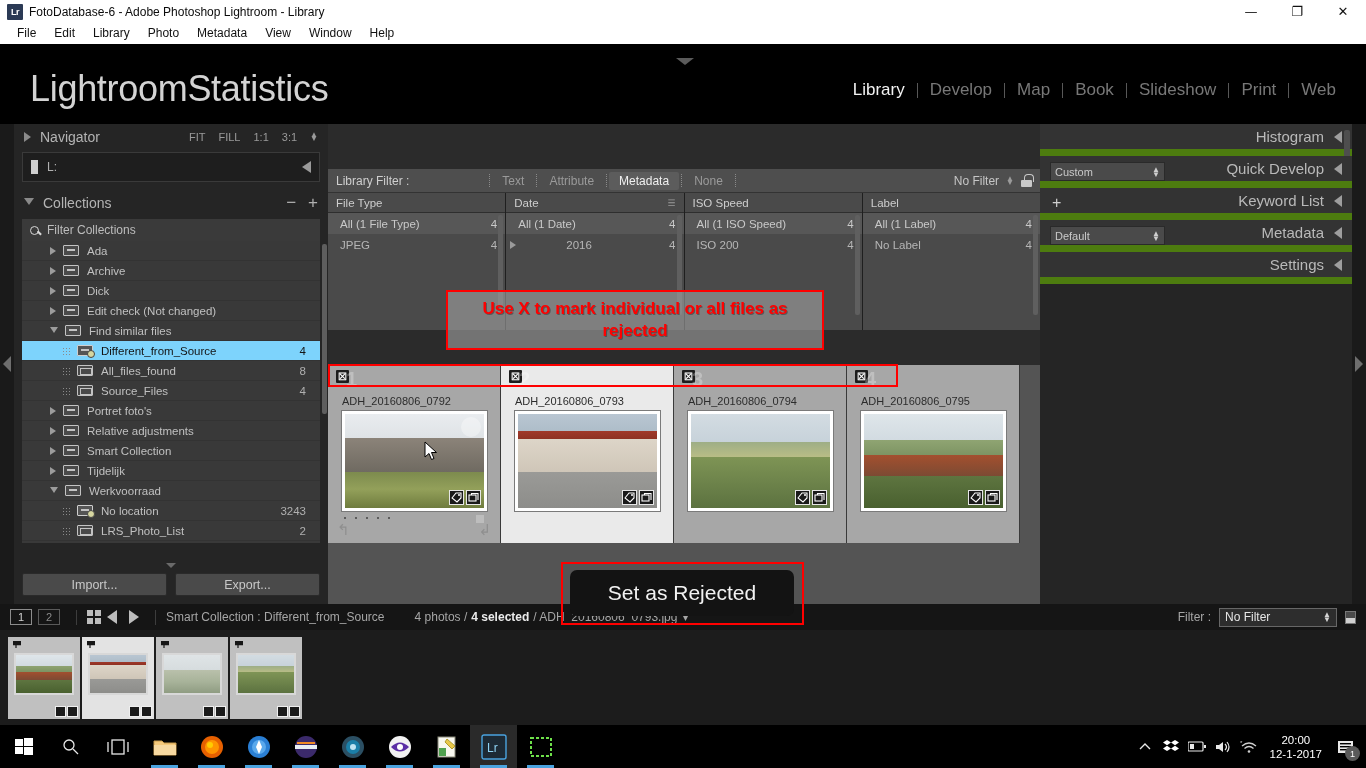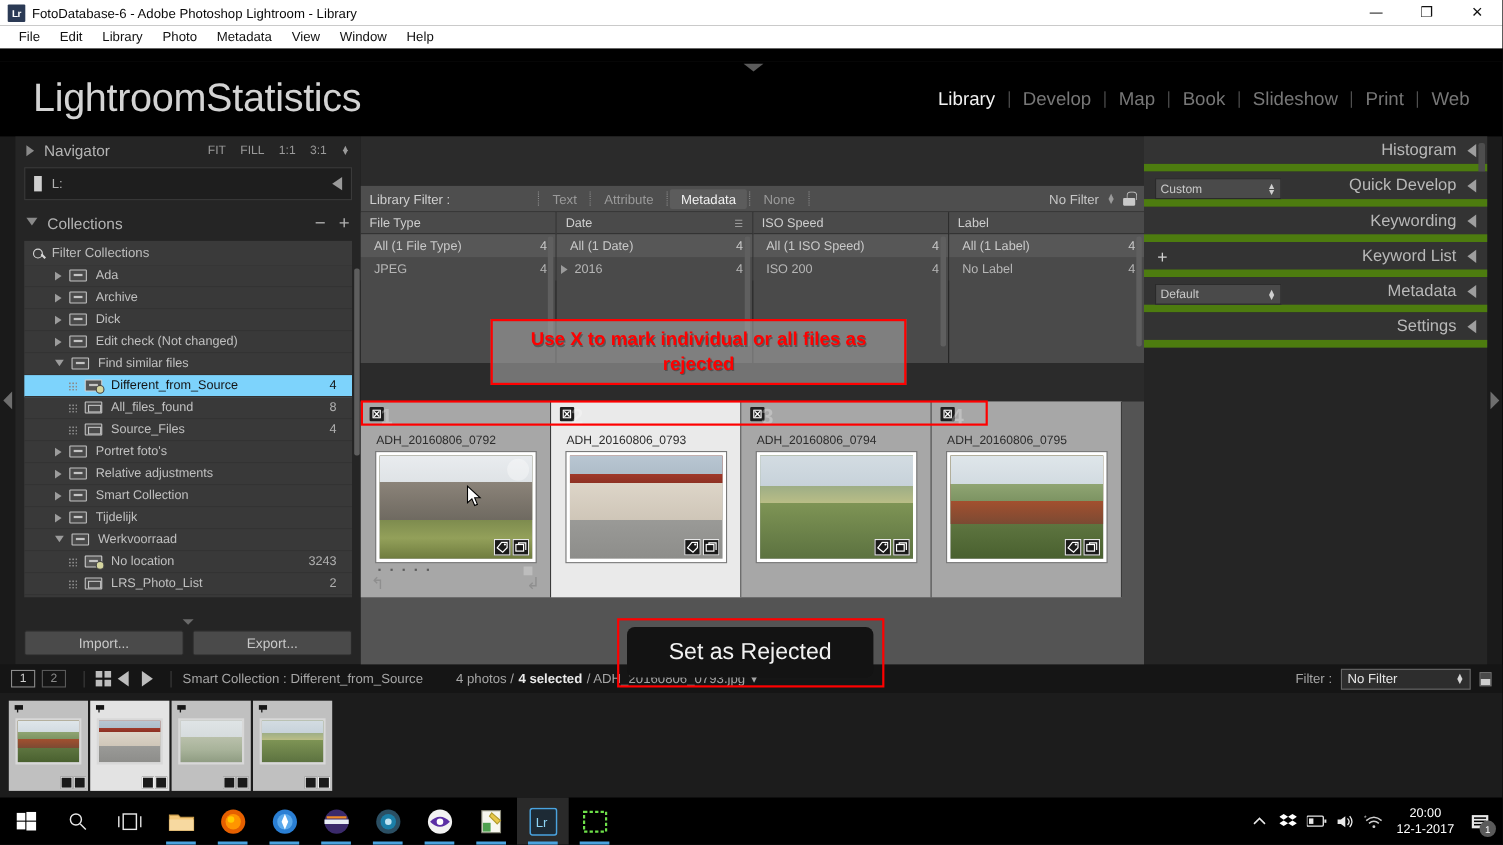--- a/index.html
+++ b/index.html
@@ -211,21 +211,21 @@
   .fcol:last-child { border-right: none; }
   .fcol-hdr {
     height: 20px; background: #4a4a4a; color: #cecece; font-size: 11.5px;
     display: flex; align-items: center; padding: 0 8px; border-bottom: 1px solid #2e2e2e;
   }
   .fcol-hdr .hamburger { margin-left: auto; color: #9a9a9a; font-size: 9px; letter-spacing: 0; }
   .frow {
     height: 21px; display: flex; align-items: center; padding: 0 8px 0 12px;
     color: #c9c9c9; font-size: 11.5px; background: #575757;
   }
-  .frow.alt { background: #4a4a4a; color: #b6b6b6; }
+  .frow.alt { background: #4a4a4a; color: #b6b6b6; gap: 44px; }
   .frow .fcount { margin-left: auto; font-size: 11.5px; }
   .frow .ftri {
     width: 0; height: 0; margin-right: 6px; margin-left: -8px;
     border-top: 4px solid transparent; border-bottom: 4px solid transparent;
     border-left: 6px solid #9a9a9a;
   }
   .fcol-scroll {
     position: absolute; right: 2px; top: 22px; width: 5px; height: 100px;
     background: #5f5f5f; border-radius: 2px;
   }
@@ -962,24 +962,20 @@
       </div>
       <div class="rp-row">
         <div class="rp-combo">
           <span>Custom</span>
           <span class="ud">
               <span>▲</span>
               <span>▼</span>
             </span>
         </div>
         <span class="rp-title">Quick Develop</span>
-        <div class="rp-tri"></div>
-      </div>
-      <div class="rp-row">
-        <span class="rp-title">Keywording</span>
         <div class="rp-tri"></div>
       </div>
       <div class="rp-row">
         <span class="rp-plus">+</span>
         <span class="rp-title">Keyword List</span>
         <div class="rp-tri"></div>
       </div>
       <div class="rp-row">
         <div class="rp-combo">
           <span>Default</span>

